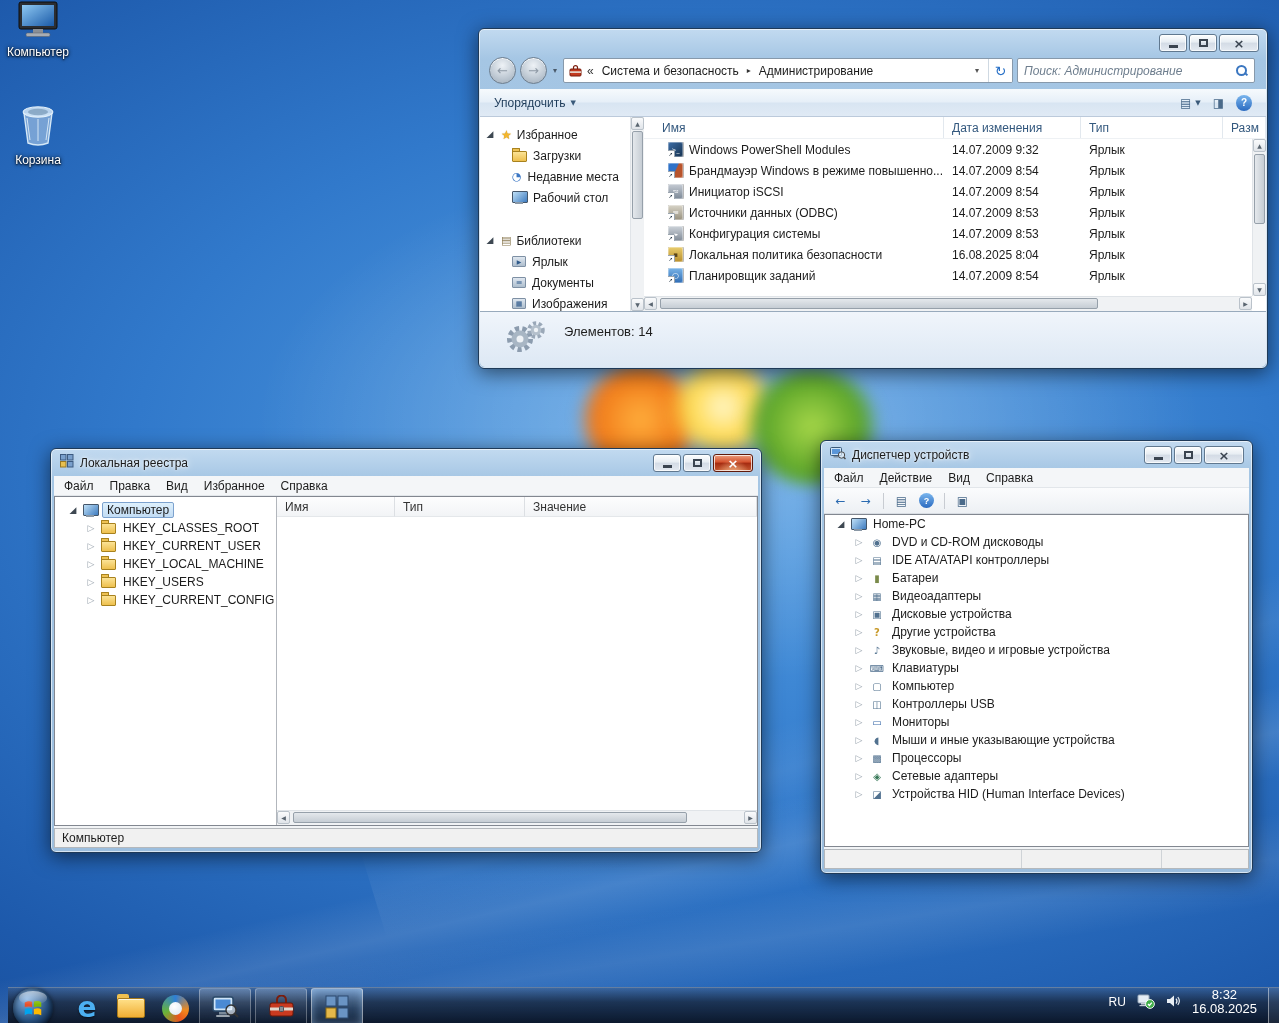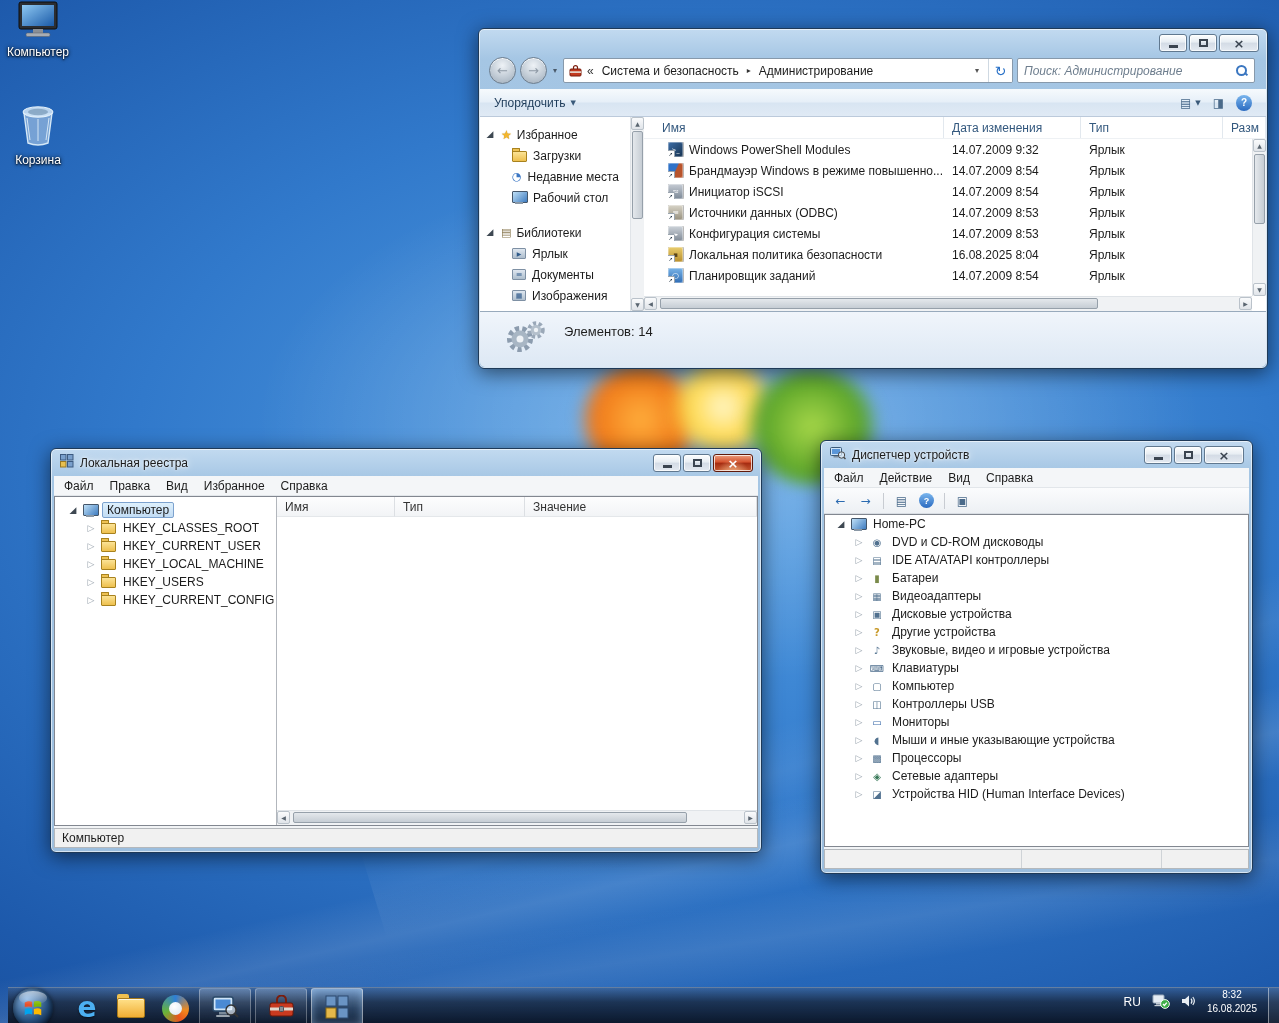--- a/index.html
+++ b/index.html
@@ -79,21 +79,21 @@
   .vico{font-size:12px;color:#4a6a8a}
   .vico::before{content:"▤"}
   .views-btn{display:flex;align-items:center;gap:4px;cursor:pointer}
   .preview-btn{font-size:12px;color:#4a6a8a;cursor:pointer}
   .preview-btn::before{content:"◨"}
   .help-btn{width:16px;height:16px;border-radius:50%;background:linear-gradient(#7ab6ee,#2a6ac0);color:#fff;font-size:10px;font-weight:bold;display:flex;align-items:center;justify-content:center;cursor:pointer}
   .help-btn::before{content:"?"}
   .exp-content{position:absolute;top:88px;left:1px;right:1px;bottom:57px;background:#fff;display:flex;overflow:hidden}
   .exp-sidebar{width:150px;flex:0 0 150px;padding-top:7px;overflow:hidden}
   .side-sec{height:21px;display:flex;align-items:center;padding-left:4px;gap:5px}
-  .side-sec.libraries{margin-top:14px}
+  .side-sec.libraries{margin-top:22px}
   .side-item{height:21px;display:flex;align-items:center;padding-left:32px;gap:6px}
   .side-lbl{white-space:nowrap;cursor:pointer}
   .star{font-size:12px;color:#f5b62a;text-shadow:0 0 1px #a87a10}
   .star::before{content:"★"}
   .recent-ic{font-size:11px;color:#3a76c4;line-height:1}
   .recent-ic::before{content:"◔"}
   .shelf-ic{font-size:11px;color:#8a7a52;line-height:1}
   .shelf-ic::before{content:"▤"}
   .lib-ic{width:14px;height:11px;flex:0 0 14px;border:1px solid #7e90a4;border-radius:1px;background:linear-gradient(#dfe7f0,#aebecd);display:flex;align-items:center;justify-content:center;color:#2f5a8a}
   .lib-ic.li-videos::after{content:"▶";font-size:6px}
@@ -222,21 +222,21 @@
   .tfolder{position:relative;width:28px;height:20px}
   .tfolder::before{content:"";position:absolute;left:0;top:-4px;width:12px;height:6px;background:#f0c050;border-radius:2px 2px 0 0}
   .tfolder::after{content:"";position:absolute;inset:0;background:linear-gradient(#ffe18a,#f0ae34);border:1px solid #a87a1a;border-radius:2px;box-shadow:inset 0 1px 0 rgba(255,255,255,.7)}
   .wmp{position:relative;width:27px;height:27px;border-radius:50%;background:conic-gradient(#2f7fd6,#f08a1d 100deg,#e8541e 160deg,#68b43a 250deg,#2f7fd6)}
   .wmp::after{content:"";position:absolute;left:7px;top:7px;width:13px;height:13px;border-radius:50%;background:radial-gradient(circle at 40% 35%,#fff,#d8e4f0)}
   .task-btn{width:52px;height:38px;margin:0 2px;border:1px solid rgba(255,255,255,.30);border-radius:3px;display:flex;align-items:center;justify-content:center;cursor:pointer;
     background:linear-gradient(rgba(255,255,255,.20),rgba(255,255,255,.06) 55%,rgba(255,255,255,0))}
   .task-btn.active{background:linear-gradient(rgba(190,220,250,.42),rgba(120,170,220,.18) 55%,rgba(120,170,220,.10));box-shadow:inset 0 0 8px rgba(170,210,250,.5);border-color:rgba(255,255,255,.5)}
   .tray{margin-left:auto;display:flex;align-items:center;gap:11px;padding-right:22px}
   .tray-lang{color:#fff;cursor:pointer}
-  .tray-clock{color:#fff;text-align:center;line-height:14px;font-size:10px;cursor:default}
+  .tray-clock{color:#fff;text-align:center;line-height:14px;font-size:13px;cursor:default}
   .show-desktop{position:absolute;right:0;top:0;bottom:0;width:11px;border-left:1px solid rgba(255,255,255,.45);background:rgba(255,255,255,.07);cursor:pointer}
 </style>
 </head>
 <body>
 
 <div class="desktop">
   <div class="blob orange"></div>
   <div class="blob yellow"></div>
   <div class="blob green"></div>
   <div class="streak s1"></div>

